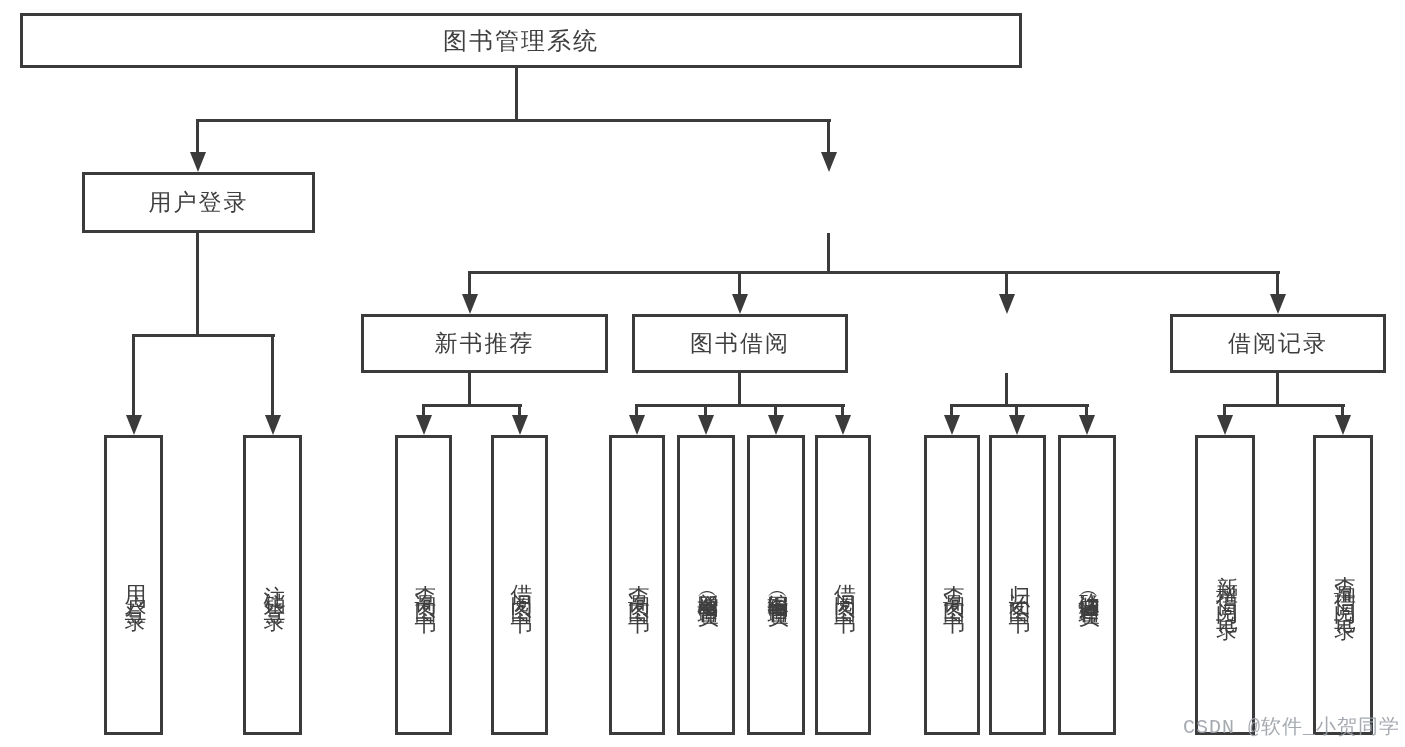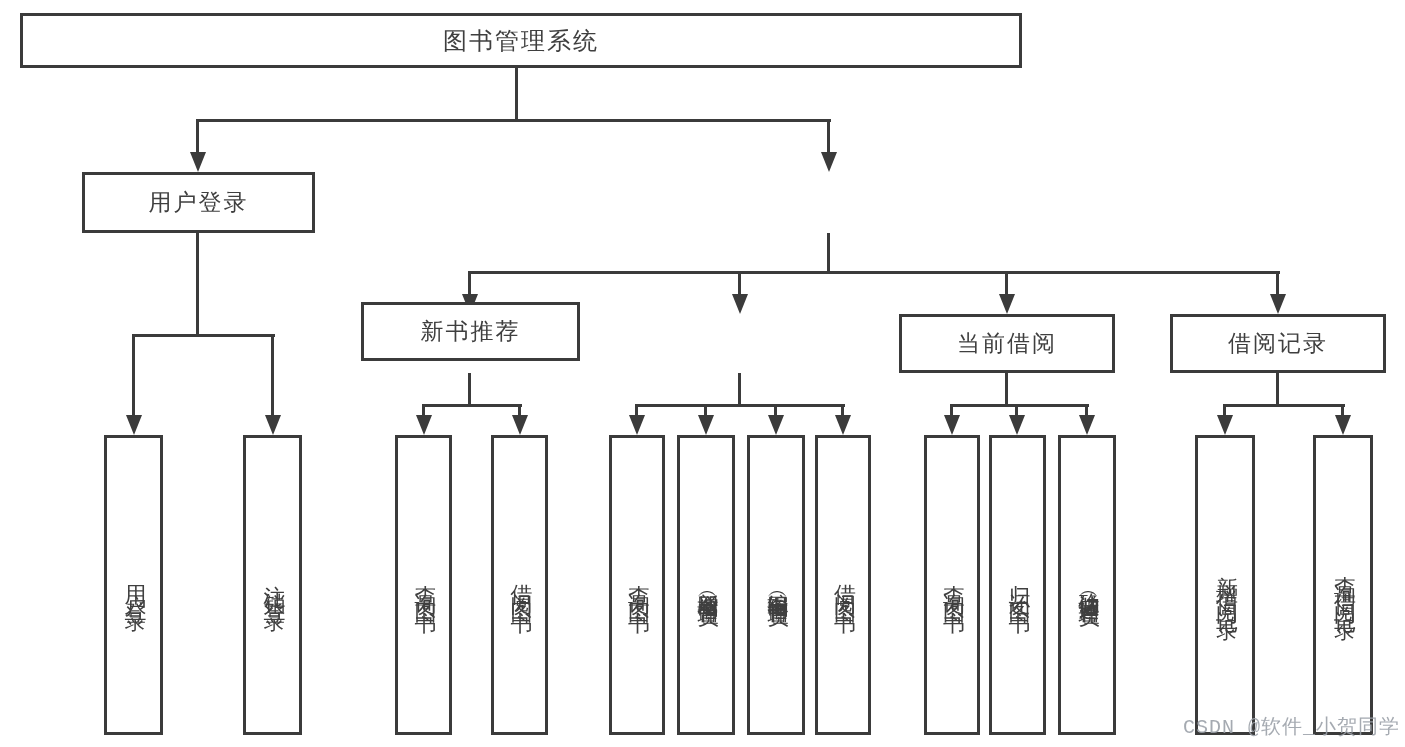--- a/index.html
+++ b/index.html
@@ -83,25 +83,25 @@
   <div class="ln" style="left:468px;top:271px;width:812px;height:3px"></div>
   <div class="ln" style="left:468px;top:271px;width:3px;height:25px"></div>
   <div class="ar" style="left:462px;top:294px"></div>
   <div class="ln" style="left:738px;top:271px;width:3px;height:25px"></div>
   <div class="ar" style="left:732px;top:294px"></div>
   <div class="ln" style="left:1005px;top:271px;width:3px;height:25px"></div>
   <div class="ar" style="left:999px;top:294px"></div>
   <div class="ln" style="left:1276px;top:271px;width:3px;height:25px"></div>
   <div class="ar" style="left:1270px;top:294px"></div>
 
-  <div class="node h" style="left:361px;top:302px;width:219px;height:59px">
+  <div class="node h" style="left:361px;top:314px;width:247px;height:59px">
     <span class="lbl">新书推荐</span>
   </div>
-  <div class="node h" style="left:899px;top:314px;width:216px;height:59px">
-    <span class="lbl">当前借阅</span>
+  <div class="node h" style="left:632px;top:314px;width:216px;height:59px">
+    <span class="lbl">图书借阅</span>
   </div>
   <div class="node h" style="left:1170px;top:314px;width:216px;height:59px">
     <span class="lbl">借阅记录</span>
   </div>
 
   <div class="ln" style="left:468px;top:373px;width:3px;height:33px"></div>
   <div class="ln" style="left:422px;top:404px;width:100px;height:3px"></div>
   <div class="ln" style="left:422px;top:404px;width:3px;height:13px"></div>
   <div class="ar" style="left:416px;top:415px"></div>
   <div class="ln" style="left:518px;top:404px;width:3px;height:13px"></div>

